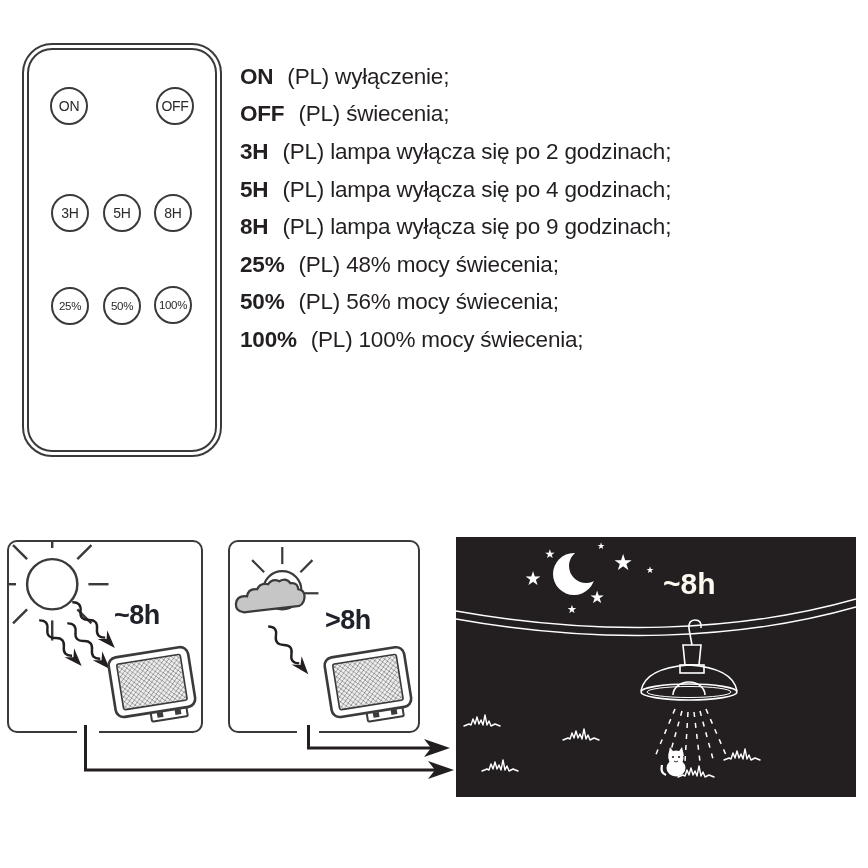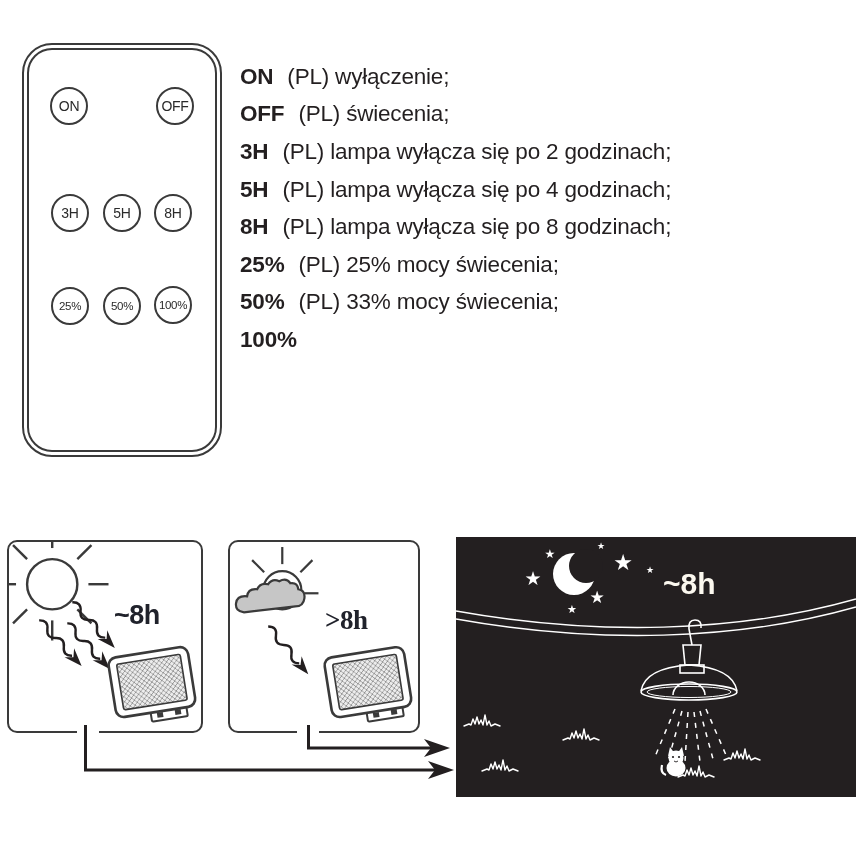--- a/index.html
+++ b/index.html
@@ -53,21 +53,21 @@
     box-sizing:border-box;
   }
   .panel1{left:7px;top:540px;width:196px;height:193px;}
   .panel2{left:228px;top:540px;width:192px;height:193px;}
   .panel svg{position:absolute;inset:0;}
   .duration-label{
     position:absolute;font-weight:bold;font-size:27px;color:#20222b;
     letter-spacing:-0.5px;
   }
   .dl1{left:105px;top:58px;}
-  .dl2{left:95px;top:63px;font-family:Liberation Serif, serif;}
+  .dl2{left:95px;top:63px;}
 
   .border-gap{
     position:absolute;width:22px;height:9px;background:#ffffff;
   }
   .gap1{left:77px;top:726px;}
   .gap2{left:297px;top:726px;}
 
   .connector-layer{left:0;top:0;pointer-events:none;}
 
   
@@ -130,32 +130,33 @@
   <div class="legend-row">
     <span class="legend-key">3H</span>
     <span class="legend-desc">(PL) lampa wyłącza się po 2 godzinach;</span>
   </div>
   <div class="legend-row">
     <span class="legend-key">5H</span>
     <span class="legend-desc">(PL) lampa wyłącza się po 4 godzinach;</span>
   </div>
   <div class="legend-row">
     <span class="legend-key">8H</span>
-    <span class="legend-desc">(PL) lampa wyłącza się po 8 godzinach;</span>
+    <span class="legend-desc">(PL) lampa wyłącza się po 9 godzinach;</span>
   </div>
   <div class="legend-row">
     <span class="legend-key">25%</span>
-    <span class="legend-desc">(PL) 25% mocy świecenia;</span>
+    <span class="legend-desc">(PL) 48% mocy świecenia;</span>
   </div>
   <div class="legend-row">
     <span class="legend-key">50%</span>
-    <span class="legend-desc">(PL) 33% mocy świecenia;</span>
+    <span class="legend-desc">(PL) 56% mocy świecenia;</span>
   </div>
   <div class="legend-row">
     <span class="legend-key">100%</span>
+    <span class="legend-desc">(PL) 100% mocy świecenia;</span>
   </div>
 </div>
 
 <div class="abs panel panel1">
   <svg viewBox="0 0 191 188">
 
     <g stroke="#3a3a3a" stroke-width="2.4" fill="none">
       <circle cx="43" cy="42" r="25" fill="#ffffff"></circle>
       <line x1="43" y1="-14" x2="43" y2="6"></line>
       <line x1="43" y1="78" x2="43" y2="98"></line>

